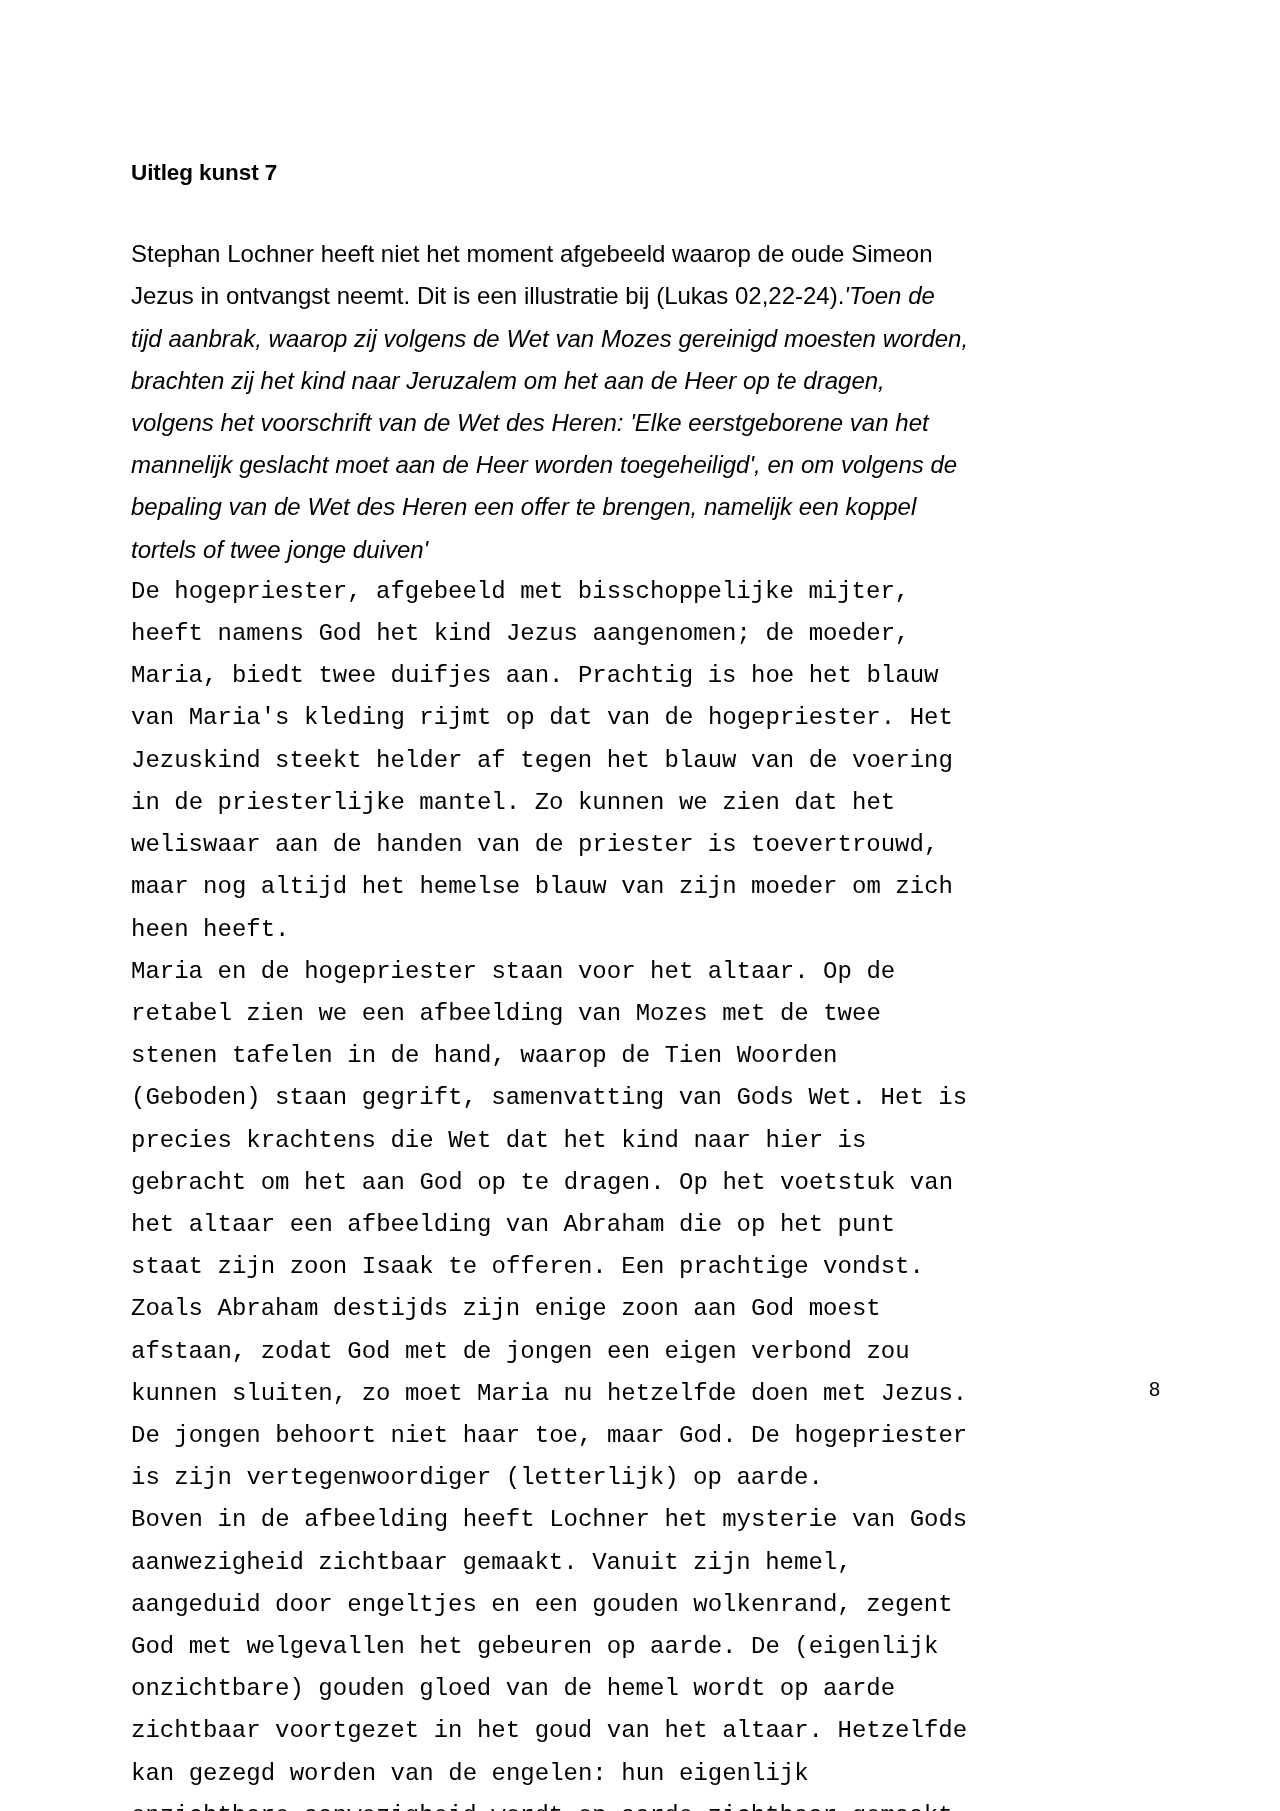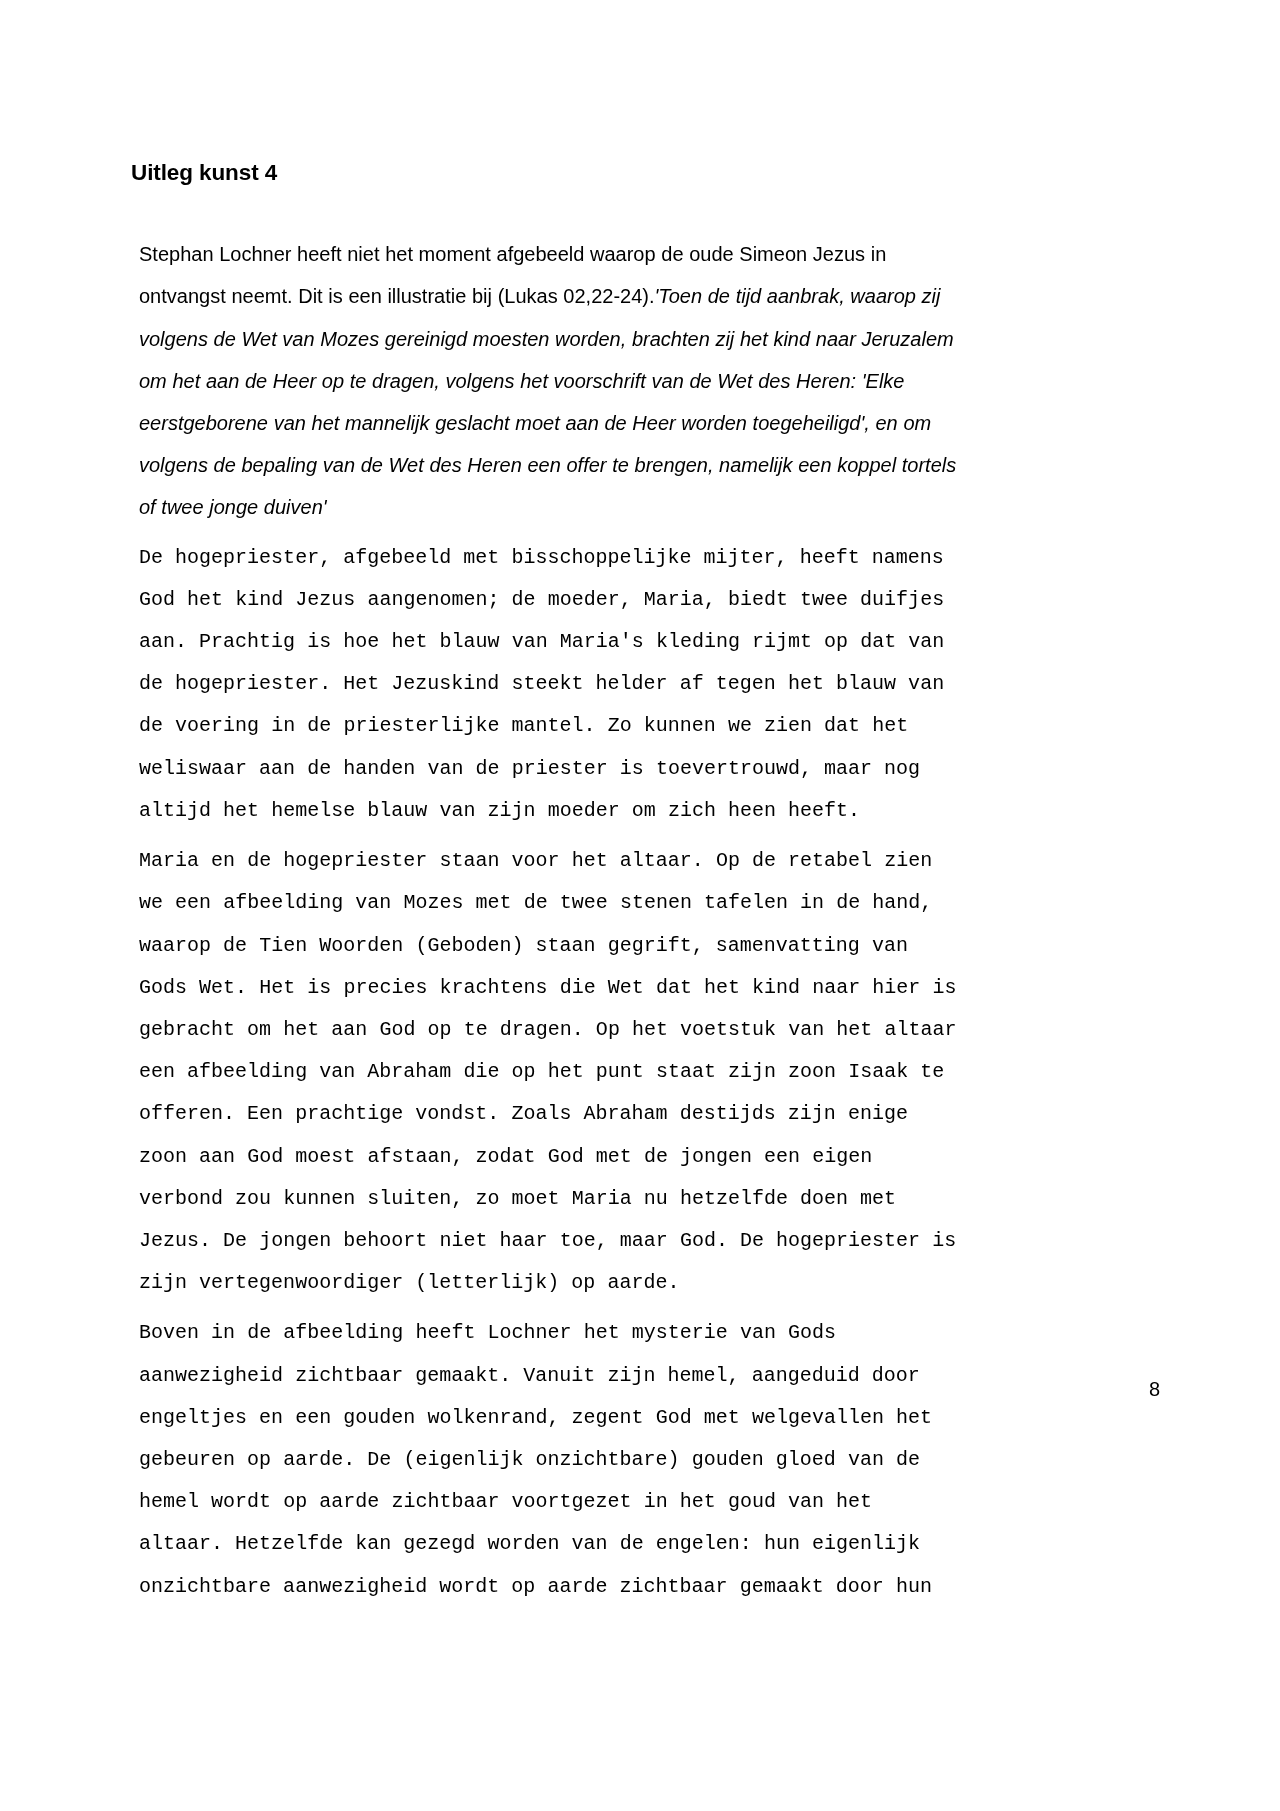--- a/index.html
+++ b/index.html
@@ -30,23 +30,23 @@
   }
   .doc-title {
     font-size: 22.5px;
     font-weight: bold;
     line-height: 1.30;
     letter-spacing: -0.1px;
     margin: 0 0 46px 0;
     color: #000000;
   }
   .para {
-    font-size: 20px;
+    font-size: 24px;
     line-height: 42.2px;
-    margin: 8px;
+    margin: 0;
     color: #000000;
     text-align: left;
     word-spacing: 0.1px;
   }
   .para + .para {
     margin-top: 0;
     font-family: Liberation Mono, monospace;
   }
   .quote-italic {
     font-style: italic;
@@ -61,21 +61,21 @@
     text-align: right;
   }
 </style>
 </head>
 <body>
 
 <div class="page">
 
   <div class="content">
 
-    <h1 class="doc-title" id="heading-el">Uitleg kunst 4</h1>
+    <h1 class="doc-title" id="heading-el">Uitleg kunst 7</h1>
 
     <p class="para">
       <span class="flow-inline">Stephan Lochner heeft niet het moment afgebeeld waarop de oude Simeon Jezus in ontvangst neemt. Dit is een illustratie bij (Lukas 02,22-24).</span><span class="quote-italic">'Toen de tijd aanbrak, waarop zij volgens de Wet van Mozes gereinigd moesten worden, brachten zij het kind naar Jeruzalem om het aan de Heer op te dragen, volgens het voorschrift van de Wet des Heren: 'Elke eerstgeborene van het mannelijk geslacht moet aan de Heer worden toegeheiligd', en om volgens de bepaling van de Wet des Heren een offer te brengen, namelijk een koppel tortels of twee jonge duiven'</span>
     </p>
 
     <p class="para">De hogepriester, afgebeeld met bisschoppelijke mijter, heeft namens God het kind Jezus aangenomen; de moeder, Maria, biedt twee duifjes aan. Prachtig is hoe het blauw van Maria's kleding rijmt op dat van de hogepriester. Het Jezuskind steekt helder af tegen het blauw van de voering in de priesterlijke mantel. Zo kunnen we zien dat het weliswaar aan de handen van de priester is toevertrouwd, maar nog altijd het hemelse blauw van zijn moeder om zich heen heeft.</p>
 
     <p class="para">Maria en de hogepriester staan voor het altaar. Op de retabel zien we een afbeelding van Mozes met de twee stenen tafelen in de hand, waarop de Tien Woorden (Geboden) staan gegrift, samenvatting van Gods Wet. Het is precies krachtens die Wet dat het kind naar hier is gebracht om het aan God op te dragen. Op het voetstuk van het altaar een afbeelding van Abraham die op het punt staat zijn zoon Isaak te offeren. Een prachtige vondst. Zoals Abraham destijds zijn enige zoon aan God moest afstaan, zodat God met de jongen een eigen verbond zou kunnen sluiten, zo moet Maria nu hetzelfde doen met Jezus. De jongen behoort niet haar toe, maar God. De hogepriester is zijn vertegenwoordiger (letterlijk) op aarde.</p>
 
     <p class="para">Boven in de afbeelding heeft Lochner het mysterie van Gods aanwezigheid zichtbaar gemaakt. Vanuit zijn hemel, aangeduid door engeltjes en een gouden wolkenrand, zegent God met welgevallen het gebeuren op aarde. De (eigenlijk onzichtbare) gouden gloed van de hemel wordt op aarde zichtbaar voortgezet in het goud van het altaar. Hetzelfde kan gezegd worden van de engelen: hun eigenlijk onzichtbare aanwezigheid wordt op aarde zichtbaar gemaakt door hun</p>

